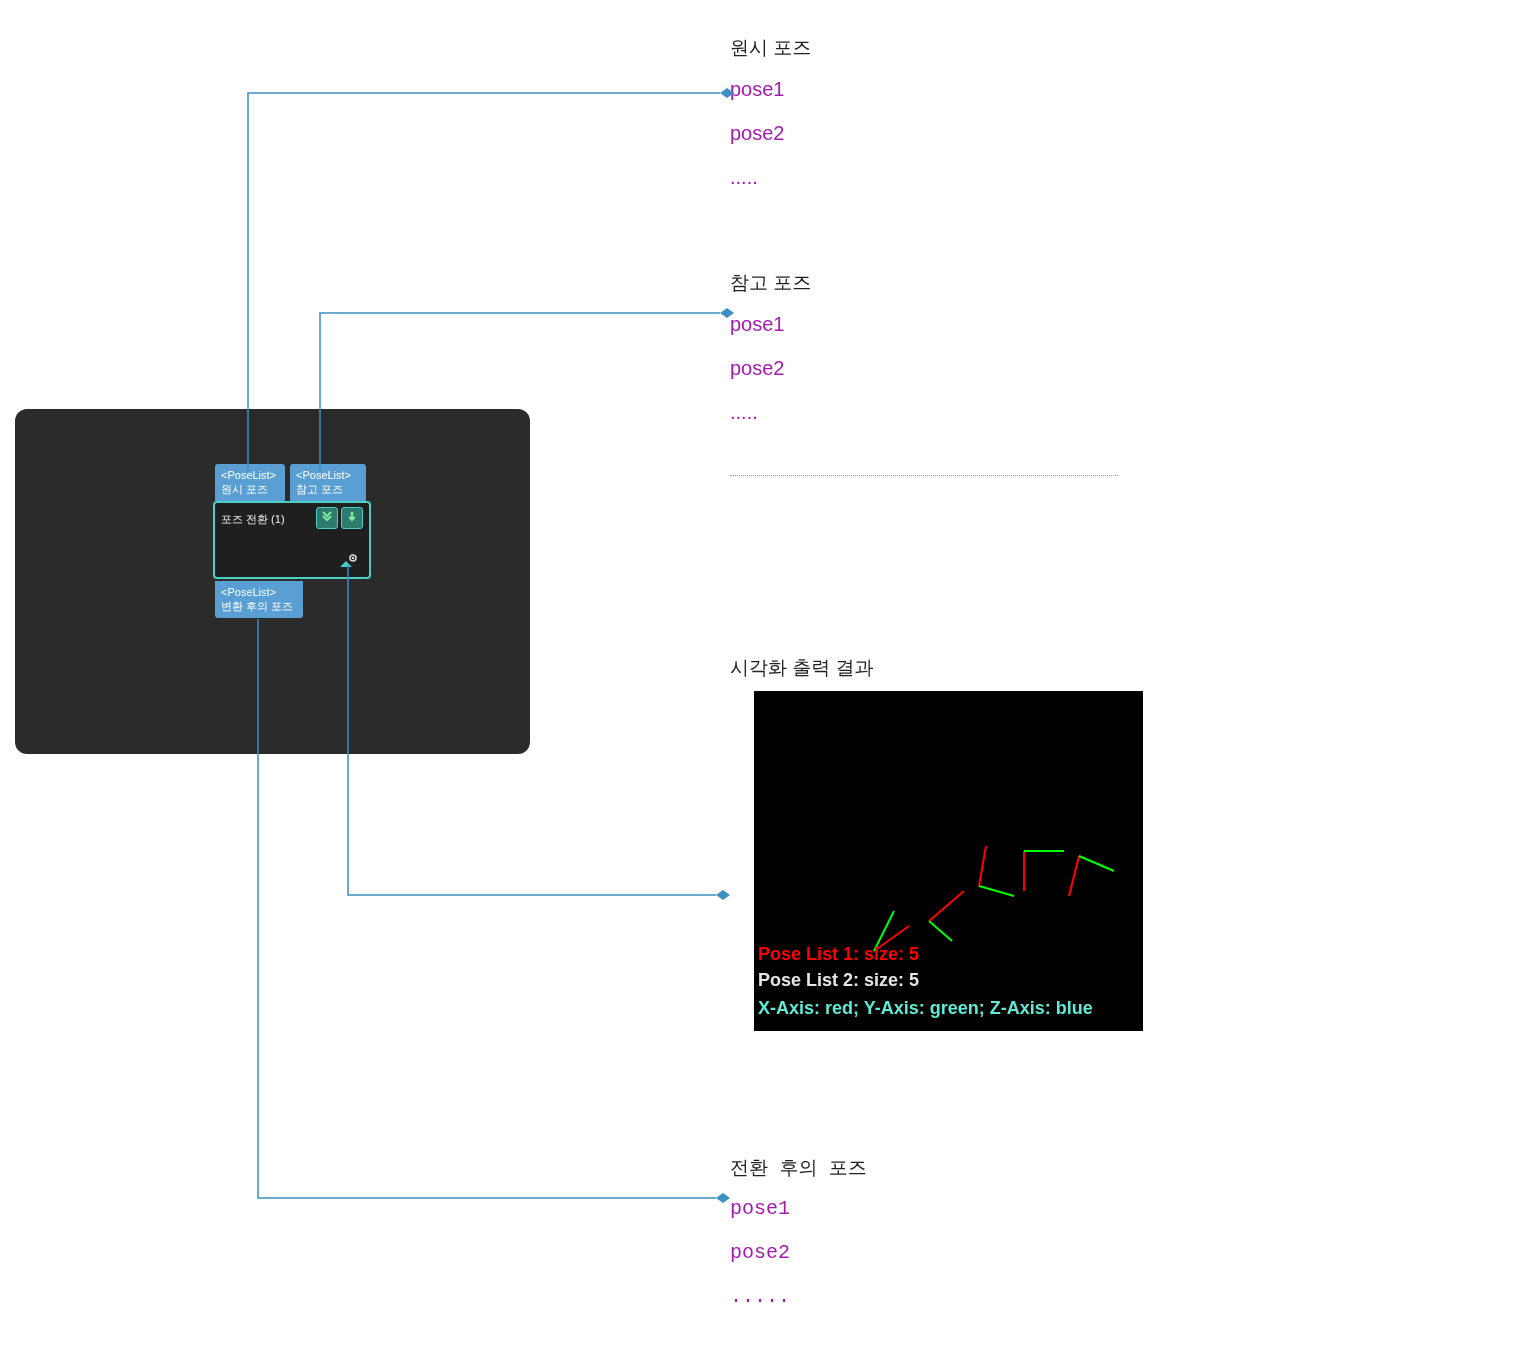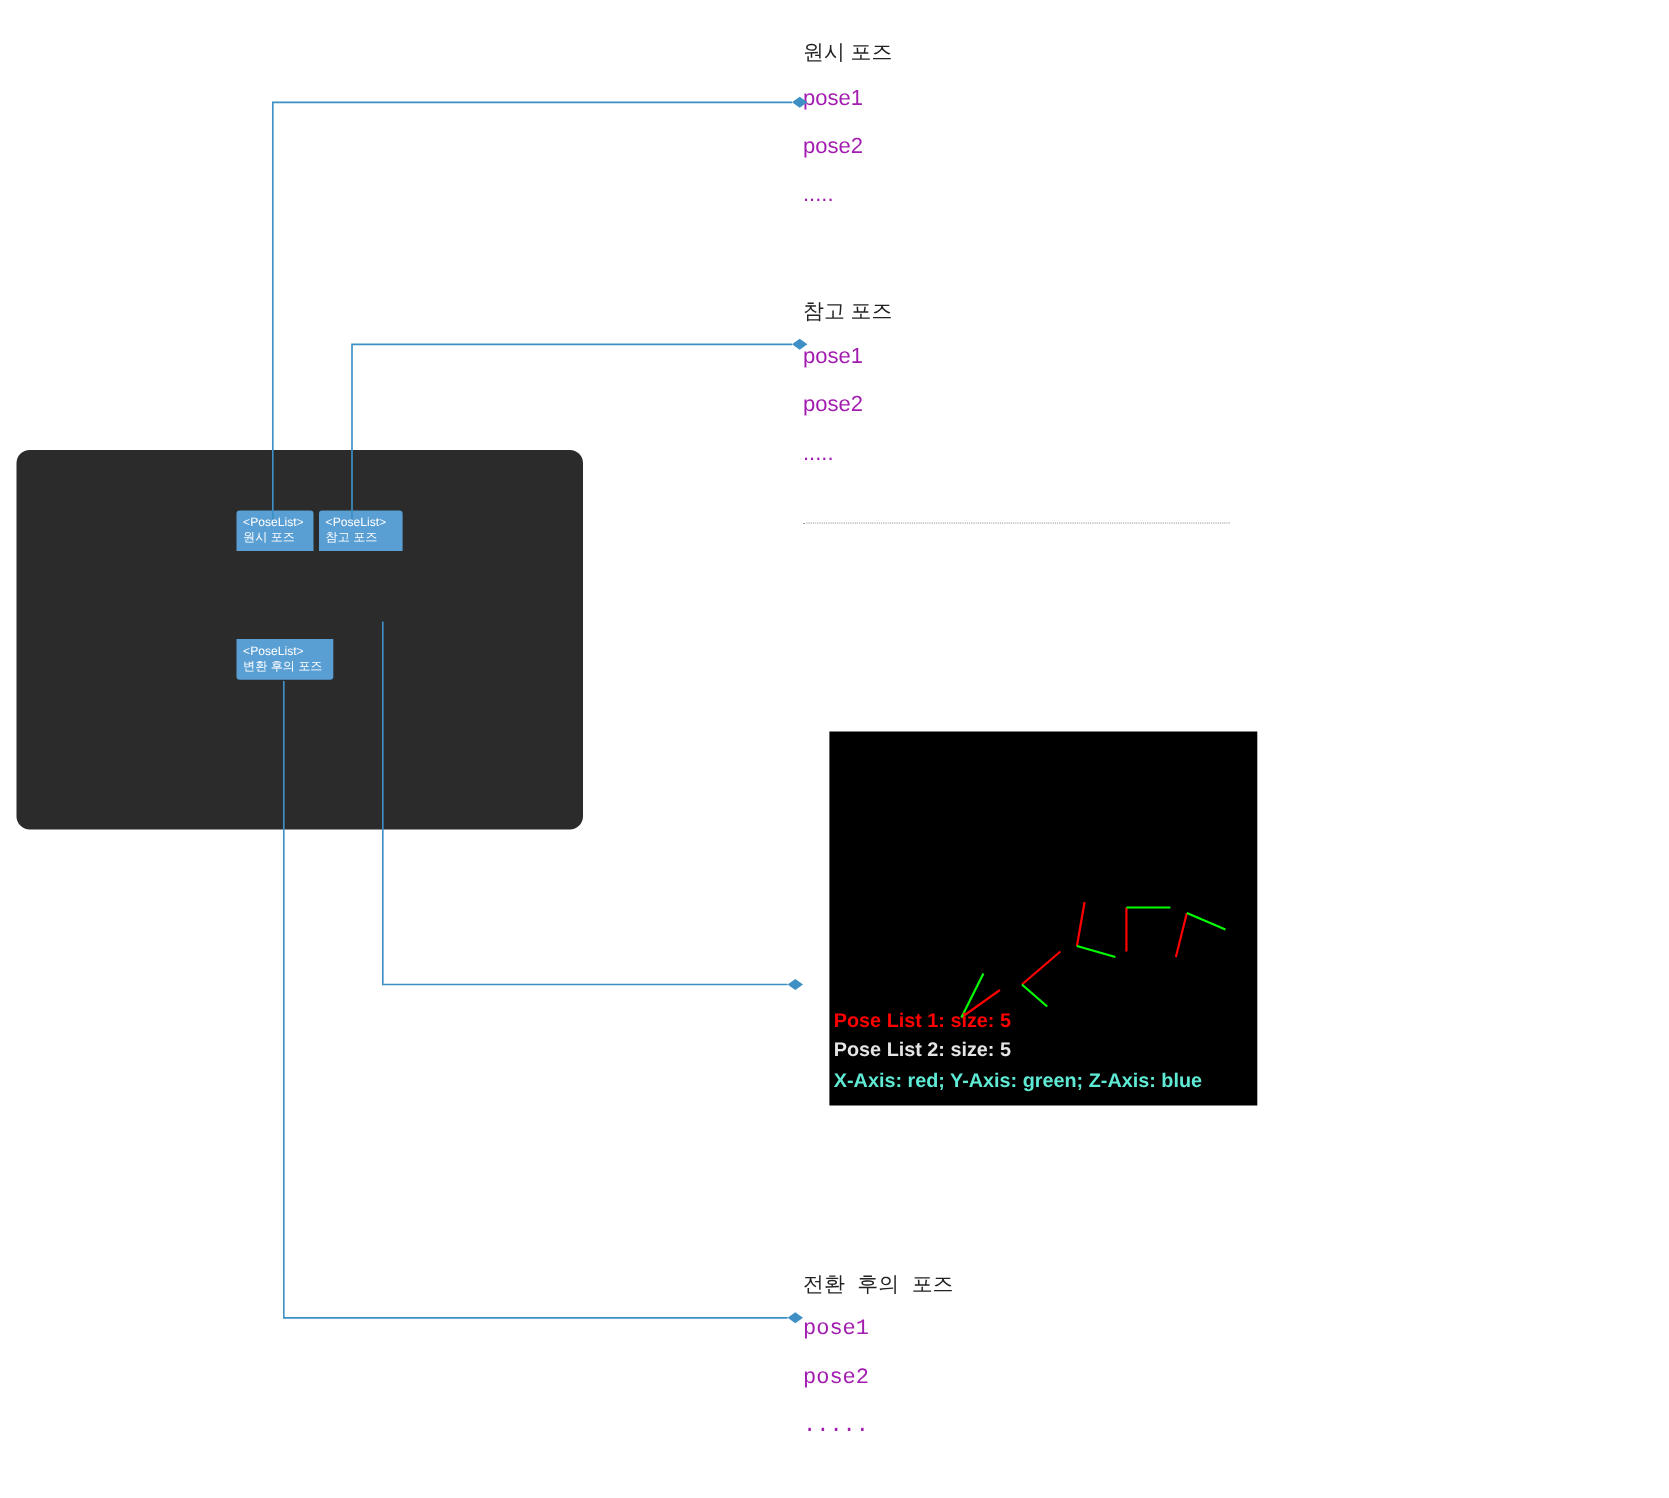--- a/index.html
+++ b/index.html
@@ -148,20 +148,44 @@
 
 <div class="node-panel">
   <div class="input-port input-port-1">
     <div>&lt;PoseList&gt;</div>
     <div>원시 포즈</div>
   </div>
   <div class="input-port input-port-2">
     <div>&lt;PoseList&gt;</div>
     <div>참고 포즈</div>
   </div>
+  <div class="node-body">
+    <span class="node-title">포즈 전환 (1)</span>
+    <div class="node-icons">
+      <div class="icon-btn icon-dropdown">
+        <svg width="14" height="14" viewBox="0 0 14 14">
+            <path d="M3 5 L7 9 L11 5" stroke="#7EEA9E" stroke-width="2" fill="none"></path>
+            <path d="M3 1 L7 5 L11 1" stroke="#7EEA9E" stroke-width="2" fill="none"></path>
+          </svg>
+      </div>
+      <div class="icon-btn icon-download">
+        <svg width="14" height="14" viewBox="0 0 14 14">
+            <path d="M7 2 L7 9 M4 6 L7 9 L10 6" stroke="#7EEA9E" stroke-width="2" fill="none"></path>
+            <circle cx="7" cy="2" r="1.5" fill="#7EEA9E"></circle>
+          </svg>
+      </div>
+    </div>
+    <div class="icon-eye">
+      <svg width="22" height="16" viewBox="0 0 22 16">
+          <path d="M2 14 L8 8 L14 14 Z" fill="#4ecdc4"></path>
+          <circle cx="15" cy="5" r="3" fill="none" stroke="#ddd" stroke-width="1.5"></circle>
+          <circle cx="15" cy="5" r="1.2" fill="#ddd"></circle>
+        </svg>
+    </div>
+  </div>
   <div class="output-port">
     <div>&lt;PoseList&gt;</div>
     <div>변환 후의 포즈</div>
   </div>
 </div>
 
 <div class="section section-1">
   <div class="section-title">원시 포즈</div>
   <div class="section-item">pose1</div>
   <div class="section-item">pose2</div>
@@ -171,20 +195,21 @@
 <div class="section section-2">
   <div class="section-title">참고 포즈</div>
   <div class="section-item">pose1</div>
   <div class="section-item">pose2</div>
   <div class="section-item">.....</div>
 </div>
 
 <div class="section-divider"></div>
 
 <div class="section section-3">
+  <div class="section-title">시각화 출력 결과</div>
   <div class="viz-box">
     <svg width="389" height="340" style="position:absolute;top:0;left:0">
 
       <g stroke-width="2" fill="none">
         <line x1="120" y1="260" x2="155" y2="235" stroke="#ff0000"></line>
         <line x1="120" y1="260" x2="140" y2="220" stroke="#00ff00"></line>
         <line x1="175" y1="230" x2="210" y2="200" stroke="#ff0000"></line>
         <line x1="175" y1="230" x2="198" y2="250" stroke="#00ff00"></line>
         <line x1="225" y1="195" x2="232" y2="155" stroke="#ff0000"></line>
         <line x1="225" y1="195" x2="260" y2="205" stroke="#00ff00"></line>

